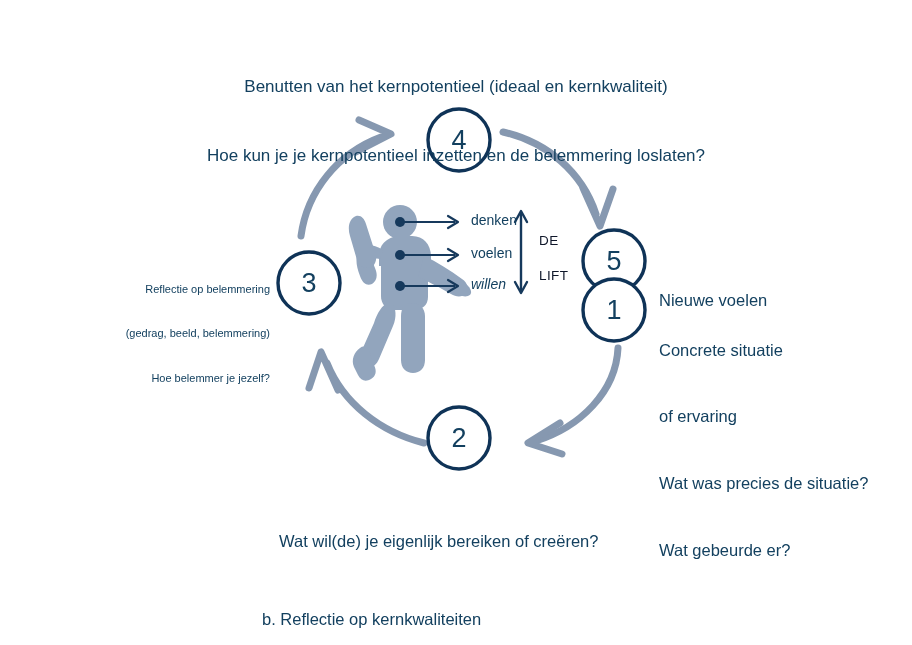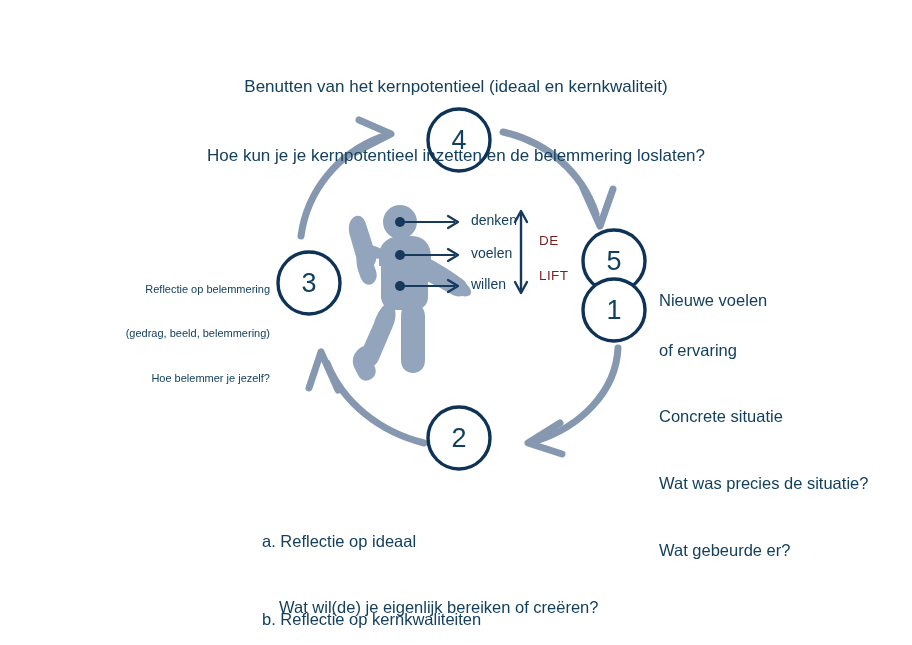--- a/index.html
+++ b/index.html
@@ -81,34 +81,34 @@
     top: 563px;
     font-size: 16.5px;
   }
   .indent { padding-left: 17px; }
 
   
   .lift-word {
     position: absolute;
     font-size: 13.5px;
     letter-spacing: .4px;
-    color: #7f1d1d;
+    color: #0f172a;
   }
   #lift-de   { left: 539px; top: 233px; }
   #lift-lift { left: 539px; top: 252px; margin-top: 16px; }
 
   
   .dvw {
     position: absolute;
     font-size: 14px;
     color: #13405f;
   }
   #label-denken { left: 471px; top: 212px; }
   #label-voelen { left: 471px; top: 245px; text-align: right; }
-  #label-willen { left: 471px; top: 276px; }
+  #label-willen { left: 471px; top: 276px; font-style: italic; }
 
   
   .circle-num {
     position: absolute;
     font-size: 27px;
     color: #13405f;
     text-align: center;
     width: 64px;
     line-height: 64px;
   }
@@ -242,28 +242,27 @@
     <div>Reflectie op belemmering</div>
     <div>(gedrag, beeld, belemmering)</div>
     <div>Hoe belemmer je jezelf?</div>
   </div>
 
   <div class="txt" id="right-block-5">
     <div>Nieuwe voelen</div>
   </div>
 
   <div class="txt" id="right-block-1">
+    <div>Concrete situatie</div>
     <div>of ervaring</div>
-    <div>Concrete situatie</div>
     <div>Wat was precies de situatie?</div>
     <div>Wat gebeurde er?</div>
   </div>
 
   <div class="txt" id="bottom-block-a">
-    <div>a. Reflectie op ideaal</div>
     <div class="indent">Wat wil(de) je eigenlijk bereiken of creëren?</div>
   </div>
 
   <div class="txt" id="bottom-block-b">
     <div>b. Reflectie op kernkwaliteiten</div>
     
   </div>
 
 </div>
 

